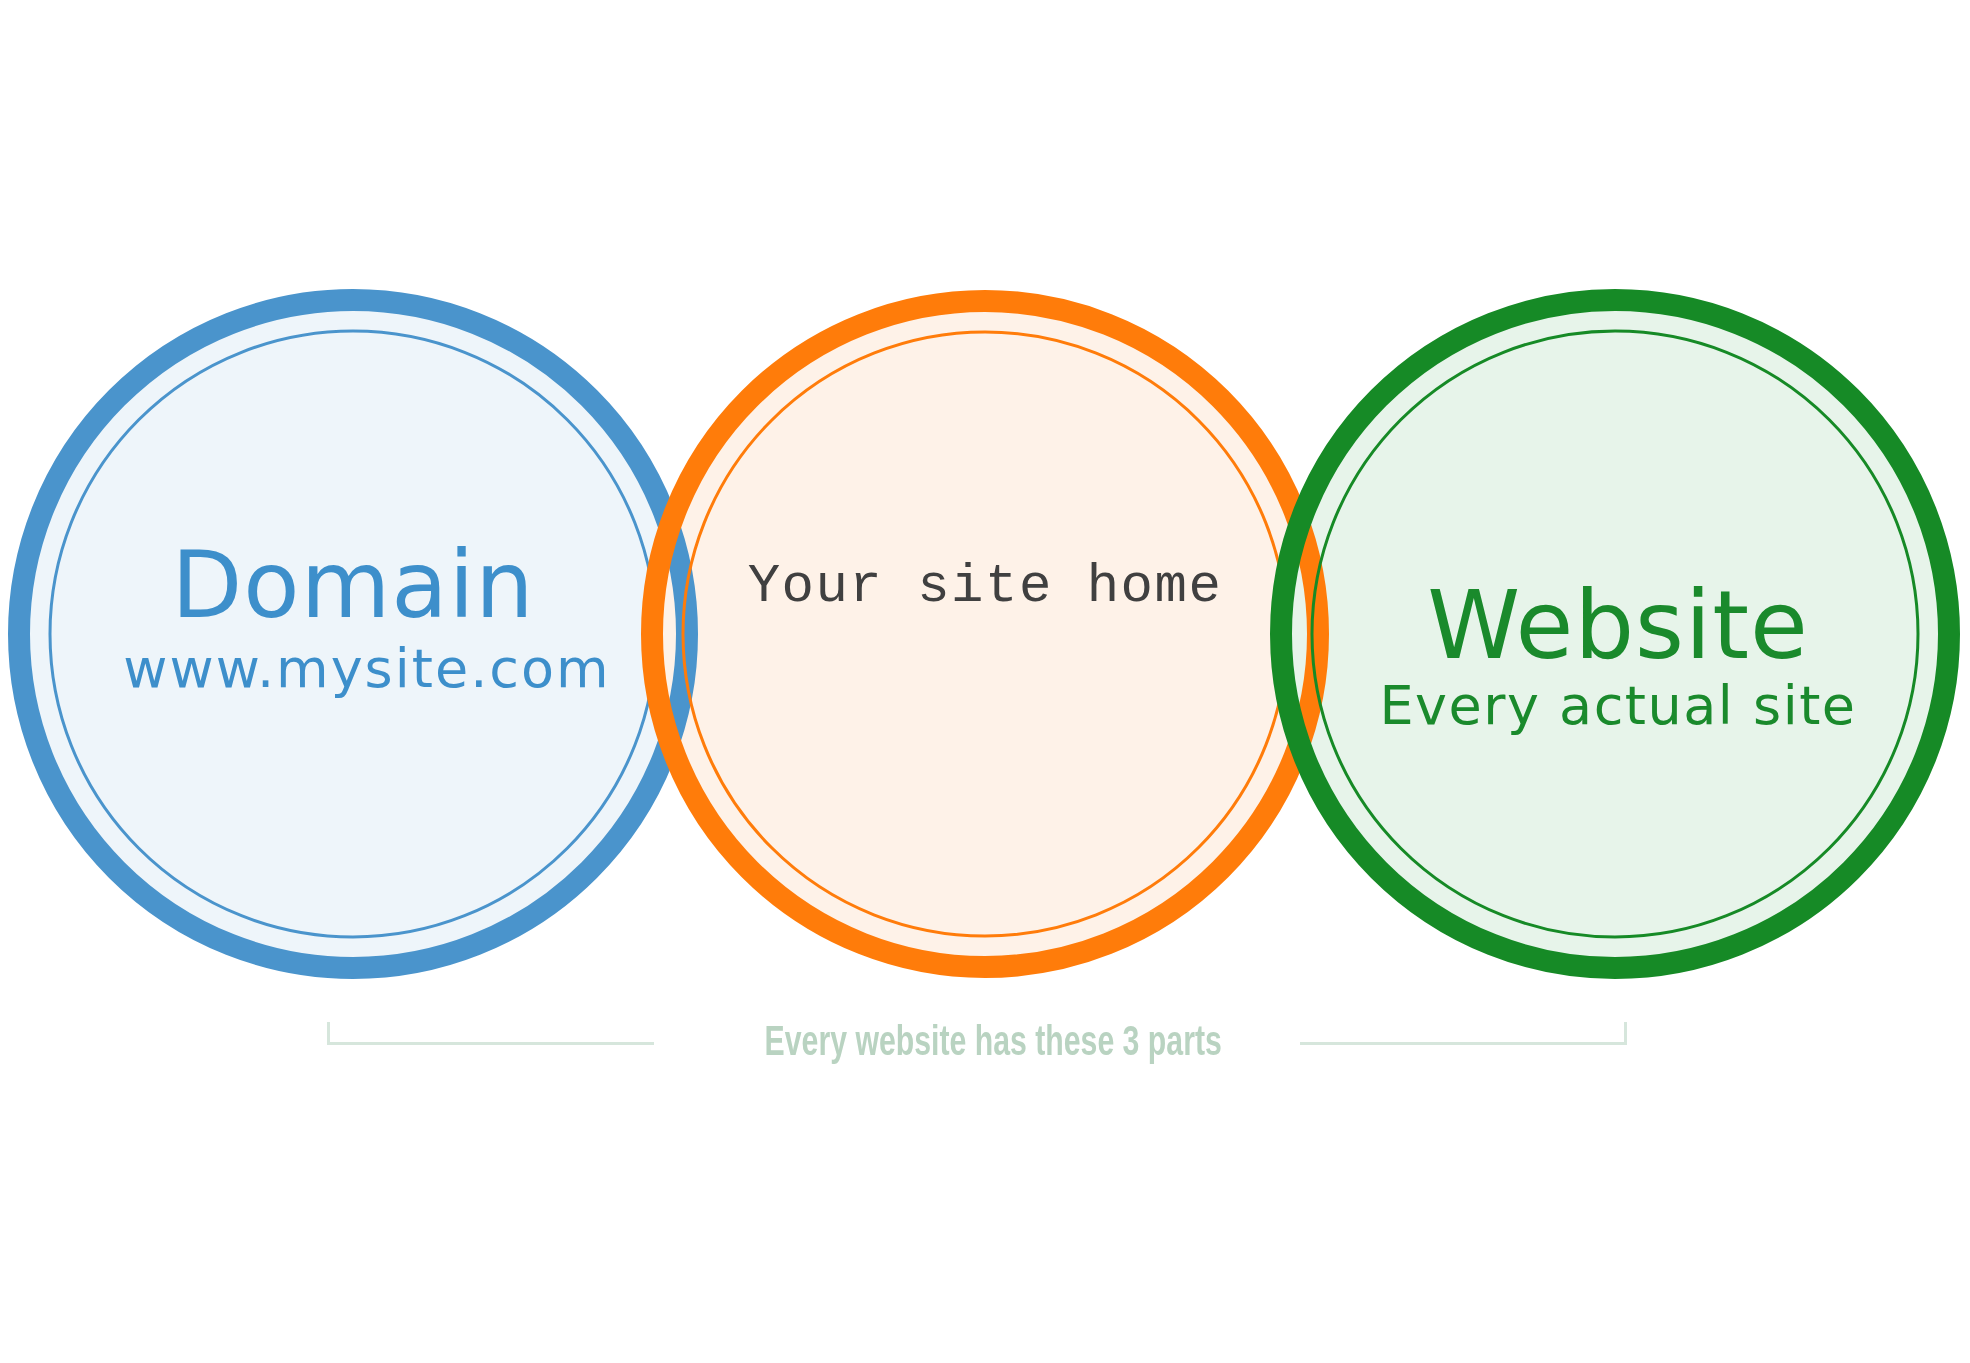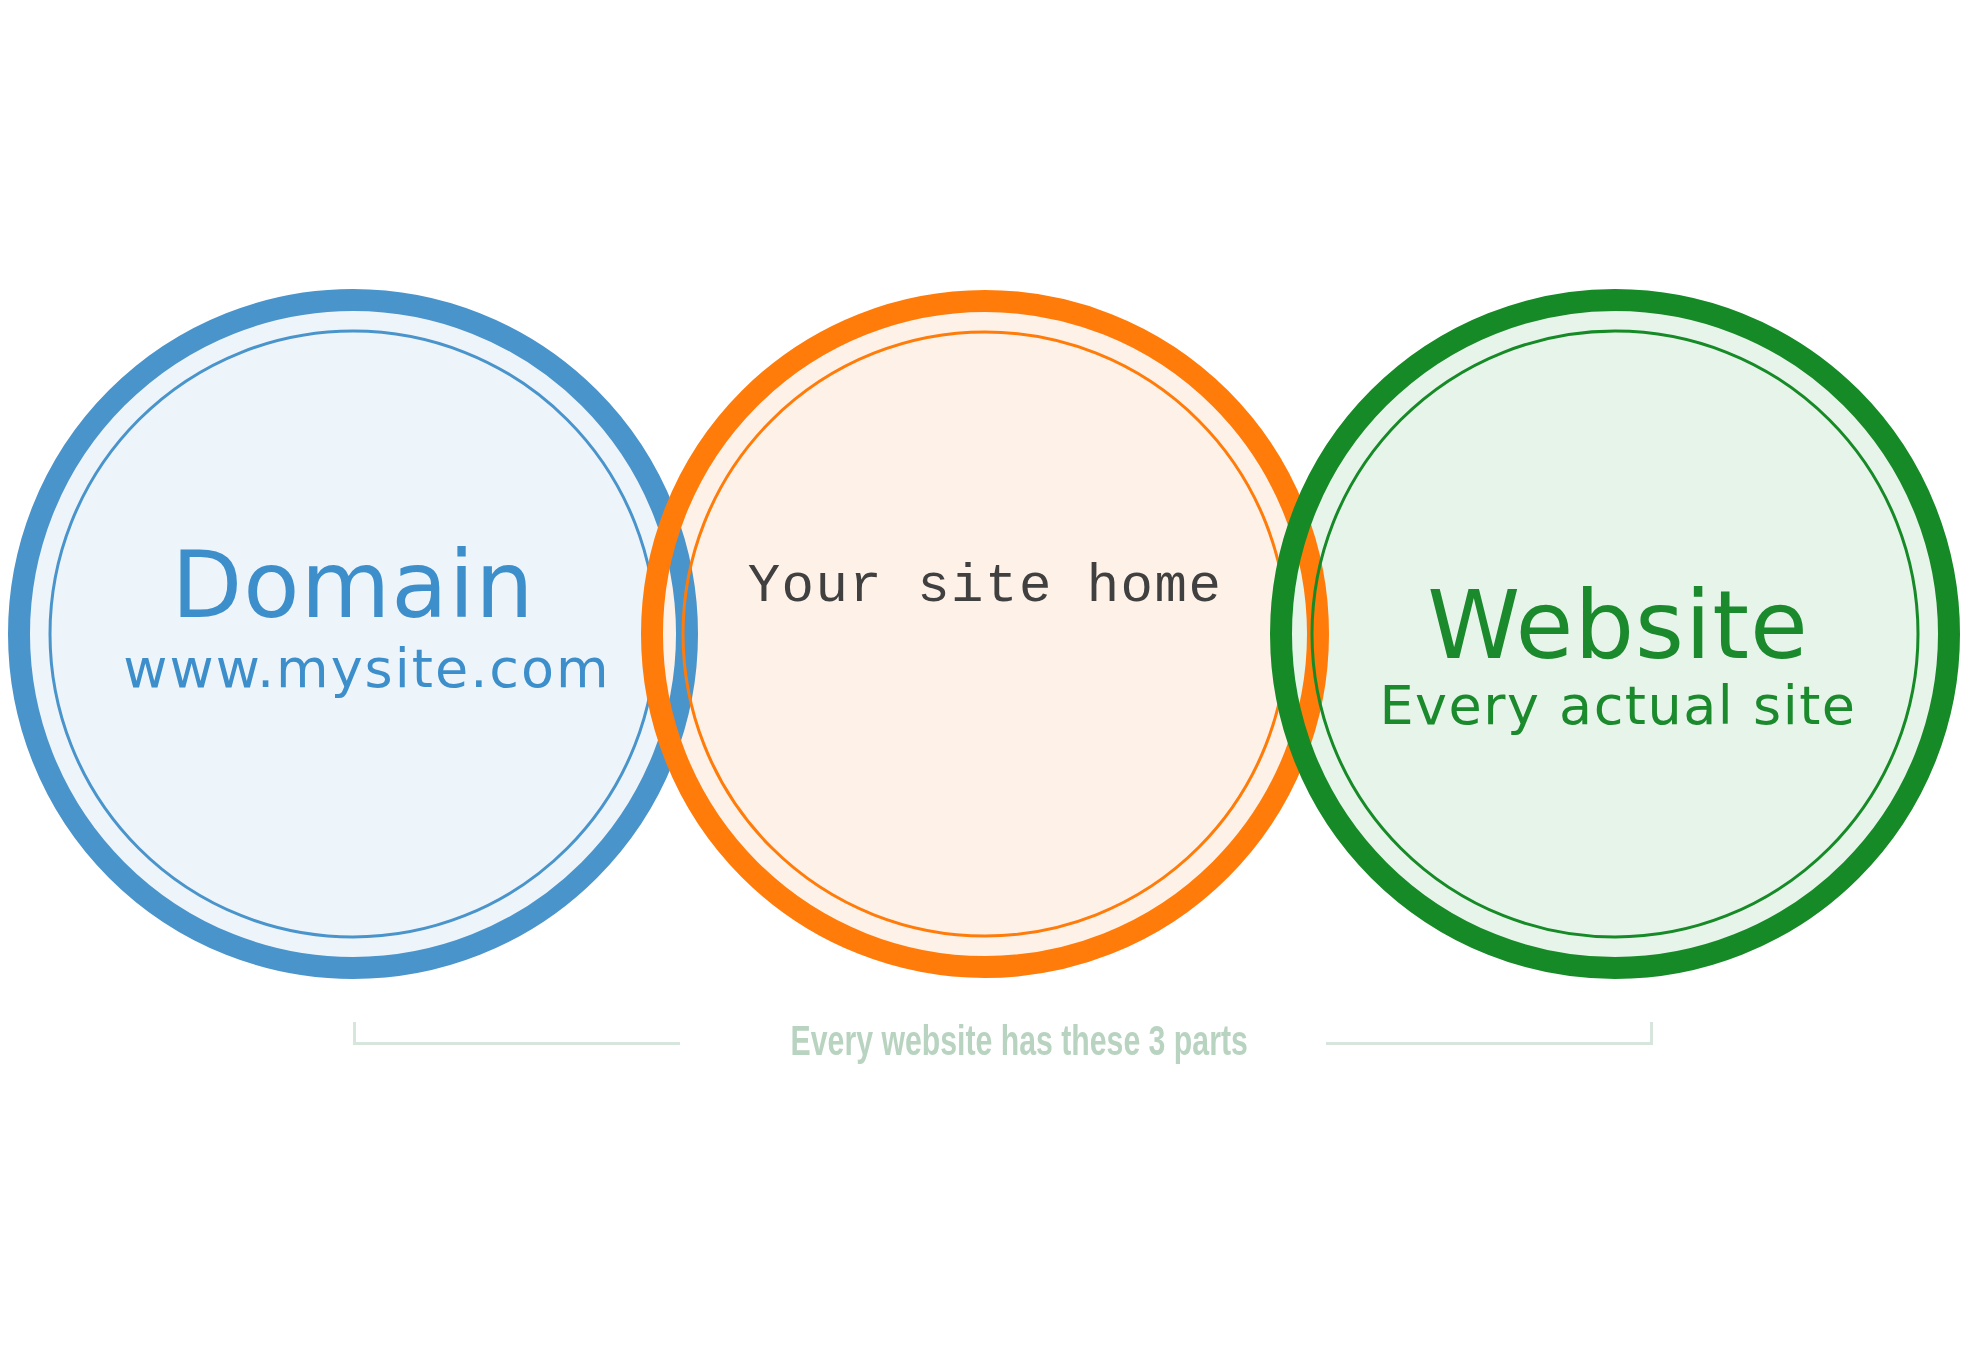--- a/index.html
+++ b/index.html
@@ -49,21 +49,21 @@
 
   #part-domain .title   { font-size: 92px; color: #3d8fcb; }
   #part-domain .subtitle{ font-size: 54px; color: #3d8fcb; margin-top: 10px; letter-spacing: 2px; padding-left: 28px;}
   #part-hosting .title  { font-size: 92px; color: #f27c12; }
   #part-hosting .subtitle{ font-size: 54px; color: #404040; margin-top: 14px; font-family: Liberation Mono, monospace; }
   #part-website .title  { font-size: 94px; color: #1a8a2c; }
   #part-website .subtitle{ font-size: 54px; color: #1a8a2c; margin-top: 6px; }
 
   .caption {
     position: absolute;
-    left: 353px;
+    left: 327px;
     top: 1020px;
     width: 1300px;
     height: 50px;
   }
   .bracket-left, .bracket-right {
     position: absolute;
     top: 2px;
     height: 20px;
     border-bottom: 3px solid #d6e6dc;
   }

